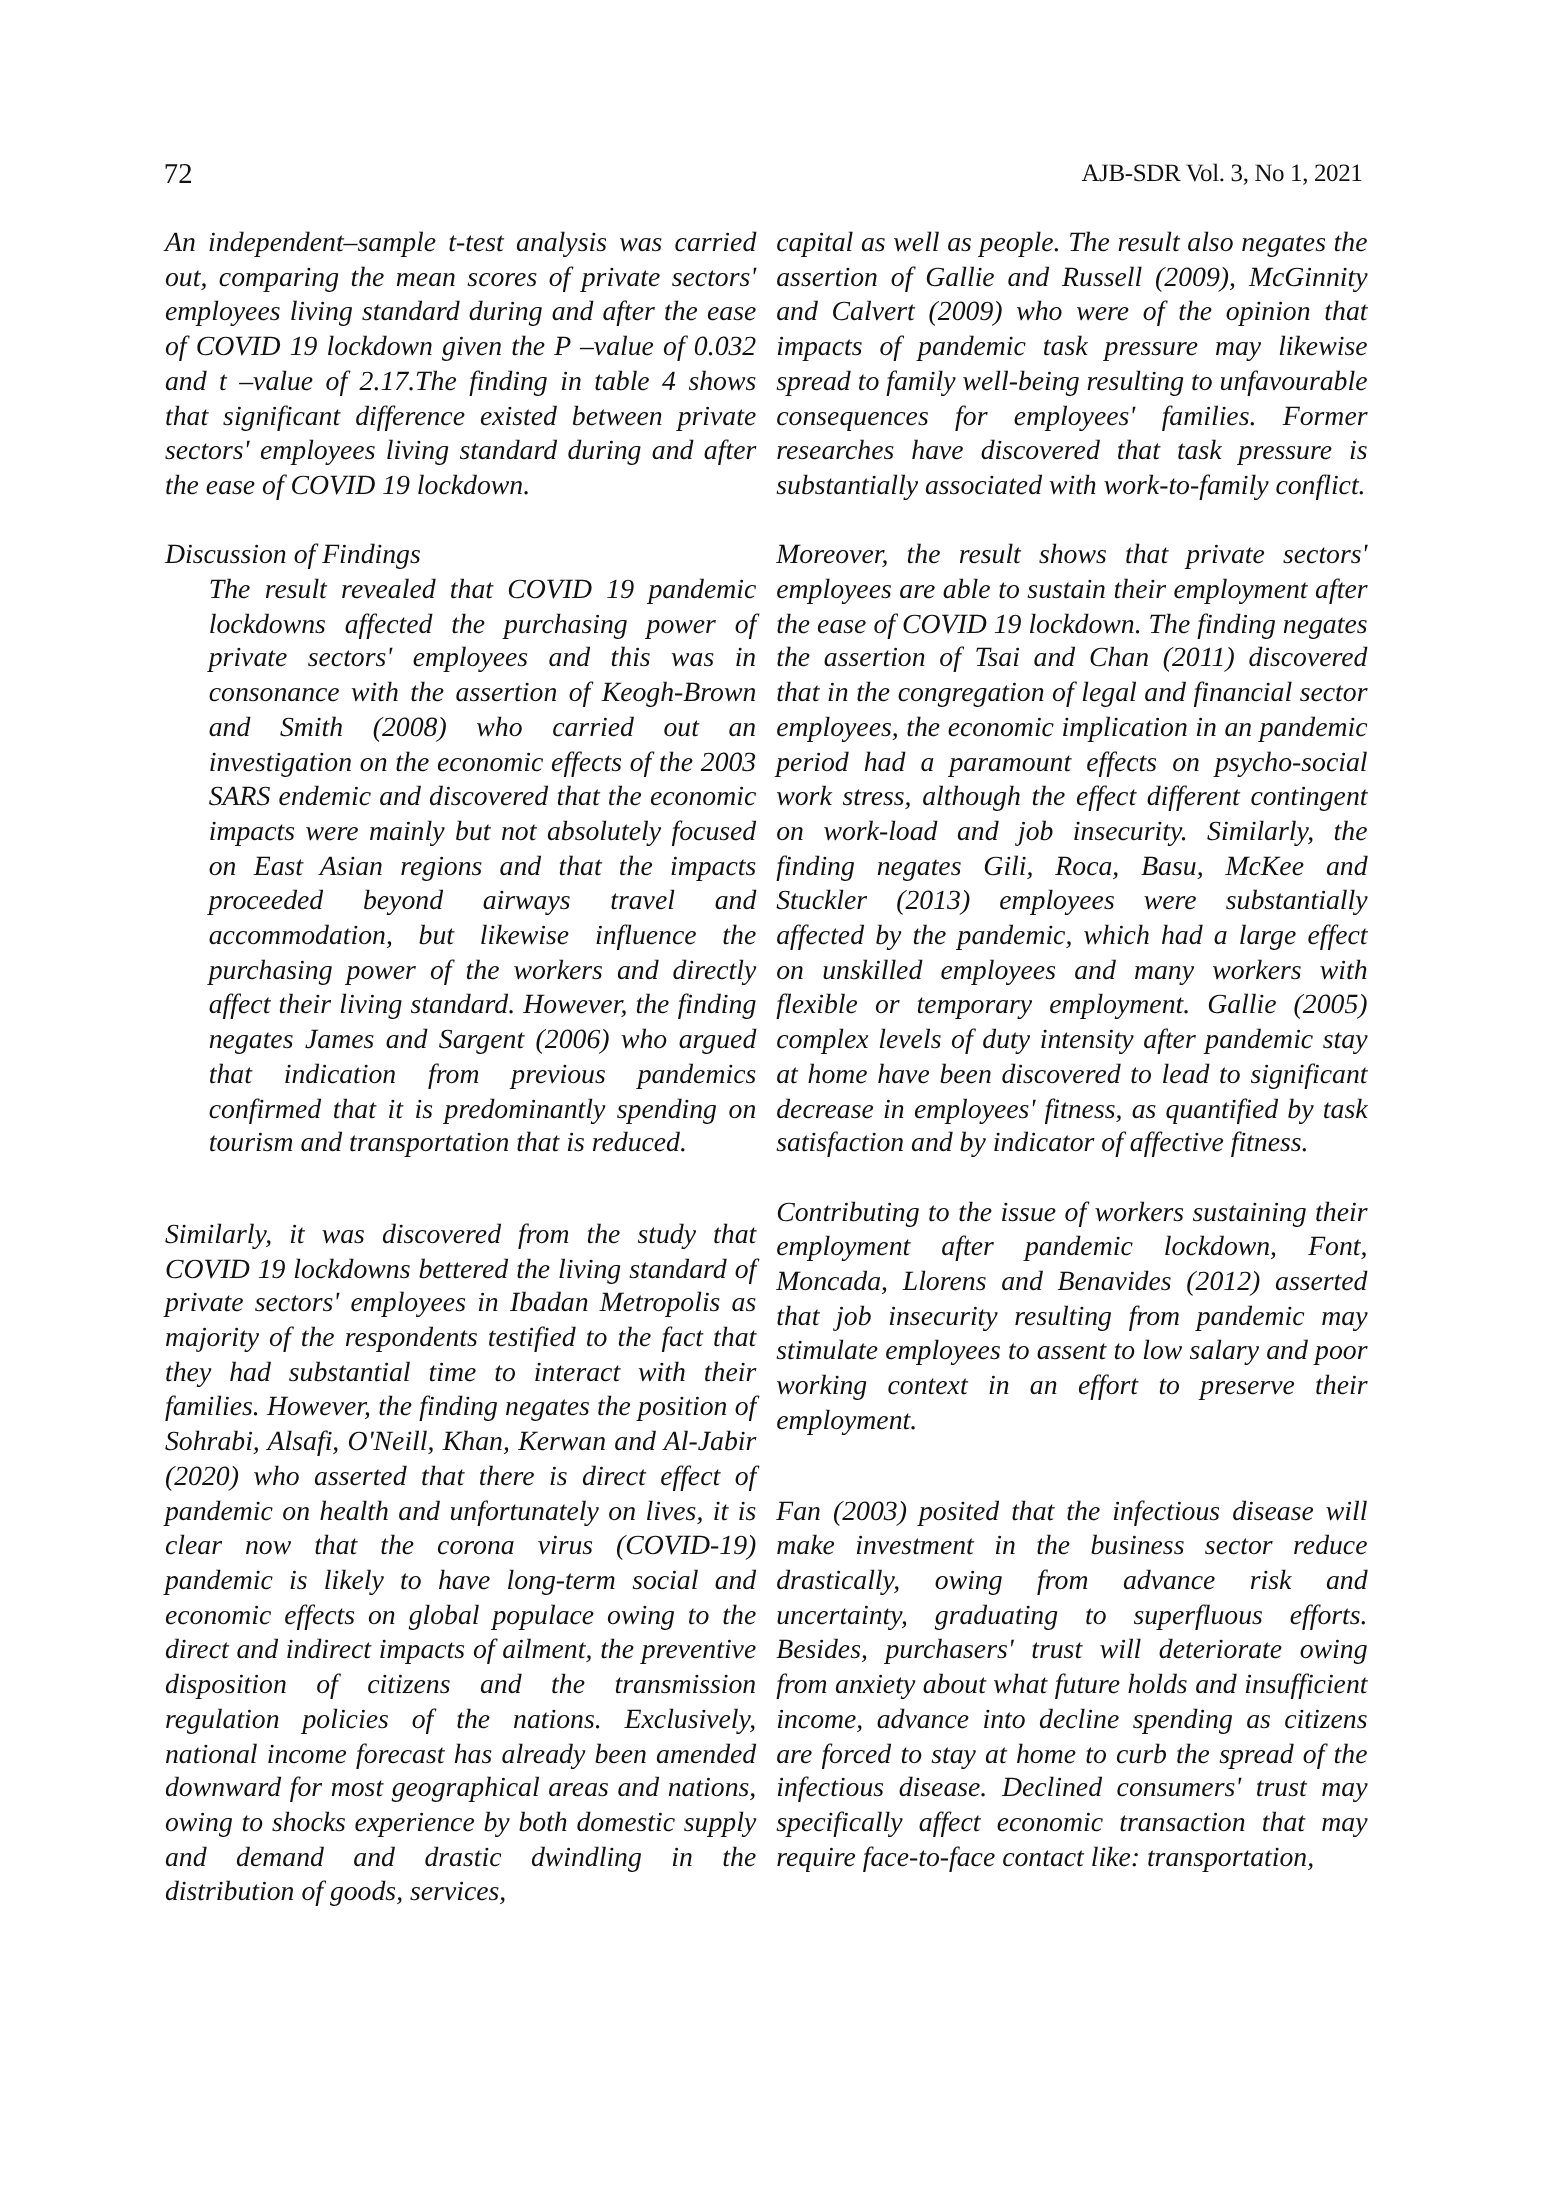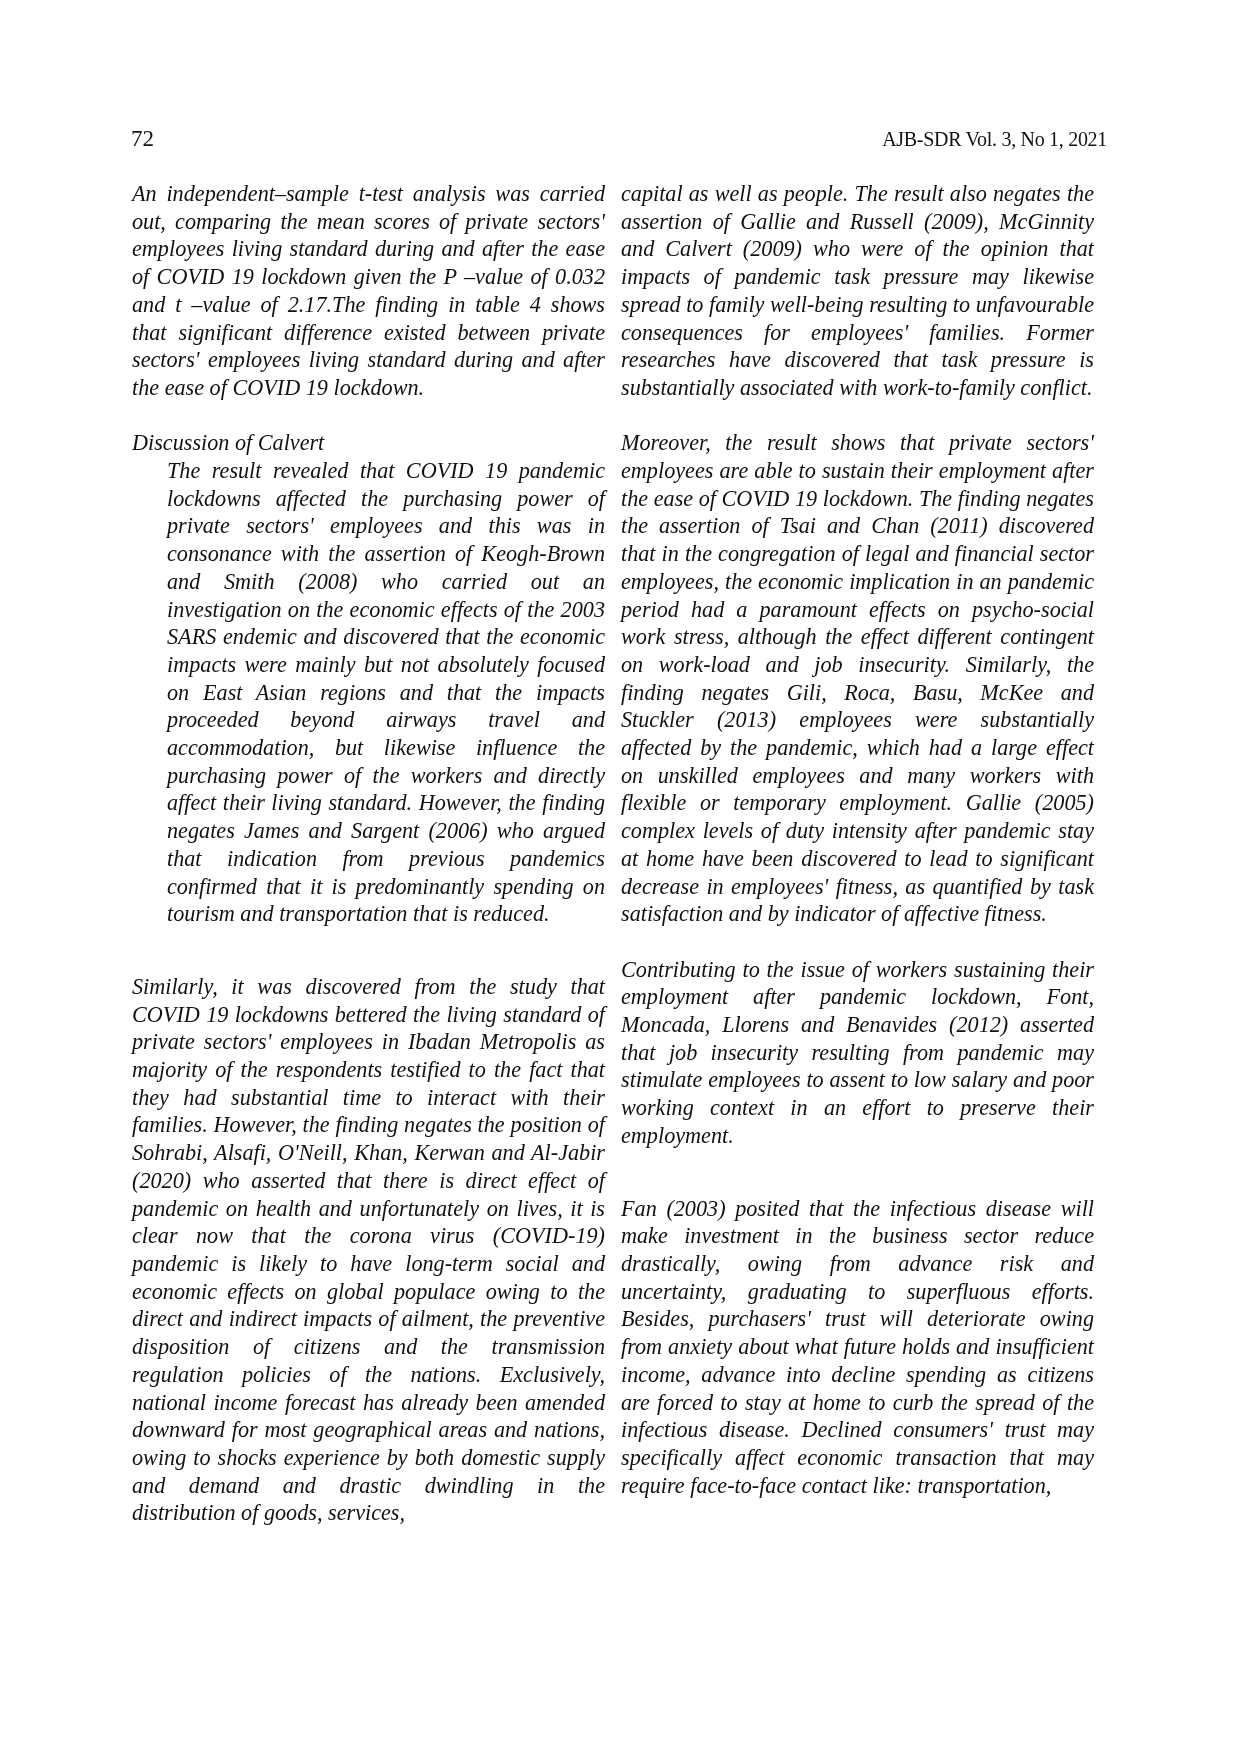--- a/index.html
+++ b/index.html
@@ -12,21 +12,21 @@
       height: 1754px;
       position: relative;
       overflow: hidden;
       font-family: "Liberation Serif", "DejaVu Serif", serif;
       color: #111111;
     }
     .page-header {
       position: absolute;
       top: 126px;
       left: 131px;
-      right: 131px;
+      right: 148px;
       height: 30px;
       font-size: 21px;
     }
     .page-number {
       position: absolute;
       left: 0;
       top: 0;
       font-size: 23px;
     }
     .journal-ref {
@@ -63,21 +63,21 @@
 </head>
 <body>
 
 <div class="page-header">
   <span class="page-number">72</span>
   <span class="journal-ref">AJB-SDR Vol. 3, No 1, 2021</span>
 </div>
 
 <div class="column col-left">
   <p class="para">An independent–sample t-test analysis was carried out, comparing the mean scores of private sectors' employees living standard during and after the ease of COVID 19 lockdown given the P –value of 0.032 and t –value of 2.17.The finding in table 4 shows that significant difference existed between private sectors' employees living standard during and after the ease of COVID 19 lockdown.</p>
-  <h2 class="section-heading">Discussion of Calvert</h2>
+  <h2 class="section-heading">Discussion of Findings</h2>
   <p class="para after-heading">The result revealed that COVID 19 pandemic lockdowns affected the purchasing power of private sectors' employees and this was in consonance with the assertion of Keogh-Brown and Smith (2008) who carried out an investigation on the economic effects of the 2003 SARS endemic and discovered that the economic impacts were mainly but not absolutely focused on East Asian regions and that the impacts proceeded beyond airways travel and accommodation, but likewise influence the purchasing power of the workers and directly affect their living standard. However, the finding negates James and Sargent (2006) who argued that indication from previous pandemics confirmed that it is predominantly spending on tourism and transportation that is reduced.</p>
   <p class="para last">Similarly, it was discovered from the study that COVID 19 lockdowns bettered the living standard of private sectors' employees in Ibadan Metropolis as majority of the respondents testified to the fact that they had substantial time to interact with their families. However, the finding negates the position of Sohrabi, Alsafi, O'Neill, Khan, Kerwan and Al-Jabir (2020) who asserted that there is direct effect of pandemic on health and unfortunately on lives, it is clear now that the corona virus (COVID-19) pandemic is likely to have long-term social and economic effects on global populace owing to the direct and indirect impacts of ailment, the preventive disposition of citizens and the transmission regulation policies of the nations. Exclusively, national income forecast has already been amended downward for most geographical areas and nations, owing to shocks experience by both domestic supply and demand and drastic dwindling in the distribution of goods, services,</p>
 </div>
 
 <div class="column col-right">
   <p class="para">capital as well as people. The result also negates the assertion of Gallie and Russell (2009), McGinnity and Calvert (2009) who were of the opinion that impacts of pandemic task pressure may likewise spread to family well-being resulting to unfavourable consequences for employees' families. Former researches have discovered that task pressure is substantially associated with work-to-family conflict.</p>
   <p class="para">Moreover, the result shows that private sectors' employees are able to sustain their employment after the ease of COVID 19 lockdown. The finding negates the assertion of Tsai and Chan (2011) discovered that in the congregation of legal and financial sector employees, the economic implication in an pandemic period had a paramount effects on psycho-social work stress, although the effect different contingent on work-load and job insecurity. Similarly, the finding negates Gili, Roca, Basu, McKee and Stuckler (2013) employees were substantially affected by the pandemic, which had a large effect on unskilled employees and many workers with flexible or temporary employment. Gallie (2005) complex levels of duty intensity after pandemic stay at home have been discovered to lead to significant decrease in employees' fitness, as quantified by task satisfaction and by indicator of affective fitness.</p>
   <p class="para">Contributing to the issue of workers sustaining their employment after pandemic lockdown, Font, Moncada, Llorens and Benavides (2012) asserted that job insecurity resulting from pandemic may stimulate employees to assent to low salary and poor working context in an effort to preserve their employment.</p>
   <p class="para last">Fan (2003) posited that the infectious disease will make investment in the business sector reduce drastically, owing from advance risk and uncertainty, graduating to superfluous efforts. Besides, purchasers' trust will deteriorate owing from anxiety about what future holds and insufficient income, advance into decline spending as citizens are forced to stay at home to curb the spread of the infectious disease. Declined consumers' trust may specifically affect economic transaction that may require face-to-face contact like: transportation,</p>
 </div>

